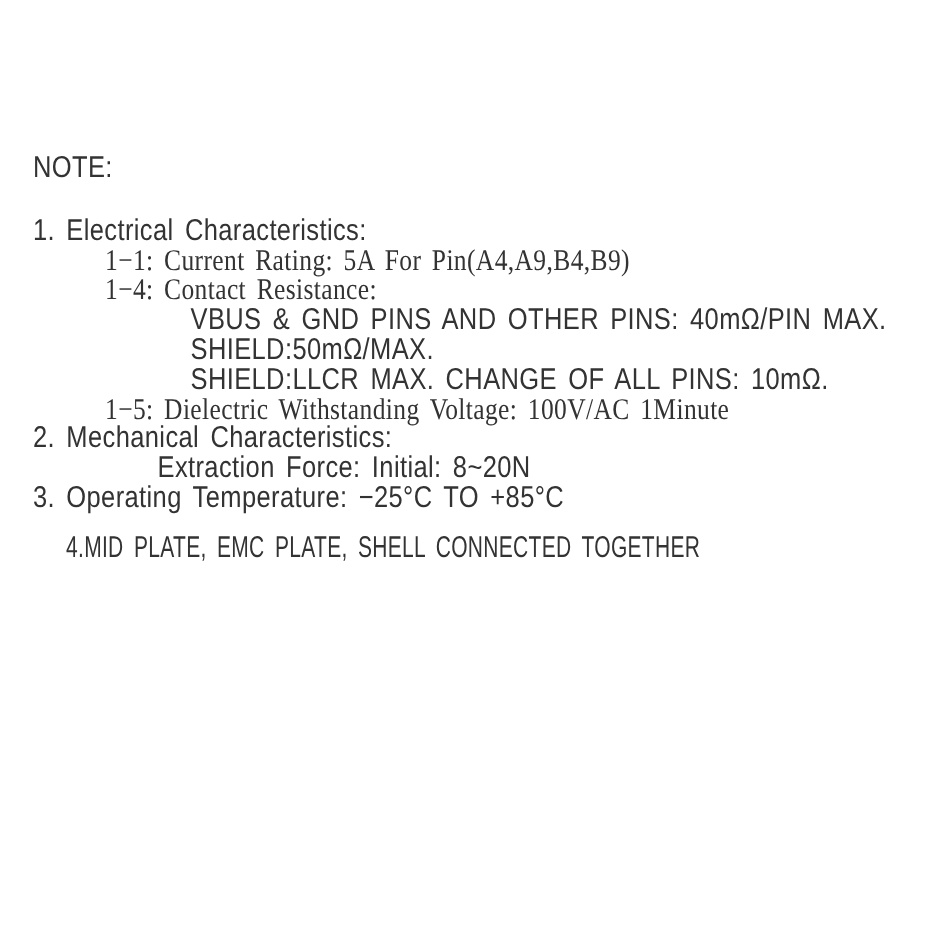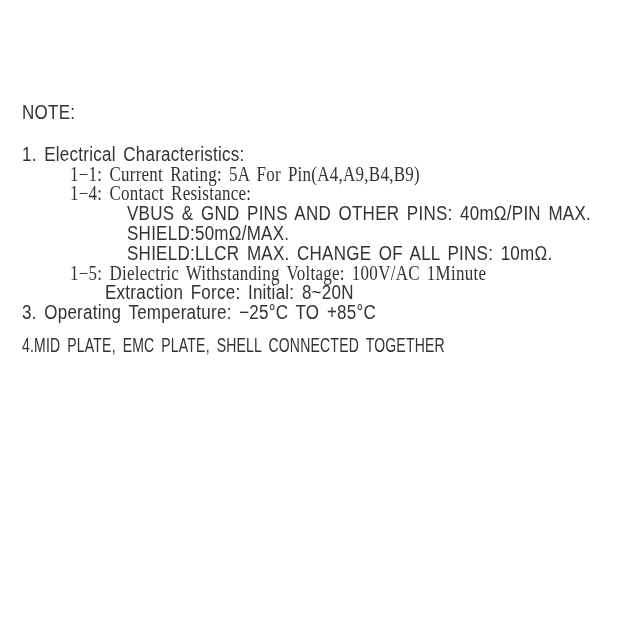--- a/index.html
+++ b/index.html
@@ -27,20 +27,21 @@
   .line > span {
     display: inline-block;
     transform: scaleX(0.85);
     transform-origin: 0 50%;
   }
   .heading {
     margin-bottom: 22px;
   }
   .footer {
     margin-top: 13px;
+    margin-left: 22px;
   }
   .footer > span.condensed {
     transform: scaleX(0.70);
     transform-origin: 0 50%;
     word-spacing: 4px;
   }
   .indent-0 { padding-left: 22px; }
   .indent-1 { padding-left: 70px; font-family: Liberation Serif, serif; }
   .indent-2 { padding-left: 105px; }
   .indent-3 { padding-left: 127px; }
@@ -52,17 +53,18 @@
 <div class="doc">
   <div class="line indent-0 heading"><span>NOTE:</span></div>
   <div>
       <div class="line indent-0"><span>1. Electrical Characteristics:</span></div>
       <div class="line indent-1"><span>1−1: Current Rating: 5A For Pin(A4,A9,B4,B9)</span></div>
       <div class="line indent-1"><span>1−4: Contact Resistance:</span></div>
       <div class="line indent-3"><span>VBUS &amp; GND PINS AND OTHER PINS: 40mΩ/PIN MAX.</span></div>
       <div class="line indent-3"><span>SHIELD:50mΩ/MAX.</span></div>
       <div class="line indent-3"><span>SHIELD:LLCR MAX. CHANGE OF ALL PINS: 10mΩ.</span></div>
       <div class="line indent-1"><span>1−5: Dielectric Withstanding Voltage: 100V/AC 1Minute</span></div>
+      <div class="line indent-0"><span>2. Mechanical Characteristics:</span></div>
       <div class="line indent-2"><span>Extraction Force: Initial: 8~20N</span></div>
       <div class="line indent-0"><span>3. Operating Temperature: −25°C TO +85°C</span></div>
     </div>
   <div class="line indent-0 footer"><span class="condensed">4.MID PLATE, EMC PLATE, SHELL CONNECTED TOGETHER</span></div>
 </div>
 
 </body></html>

